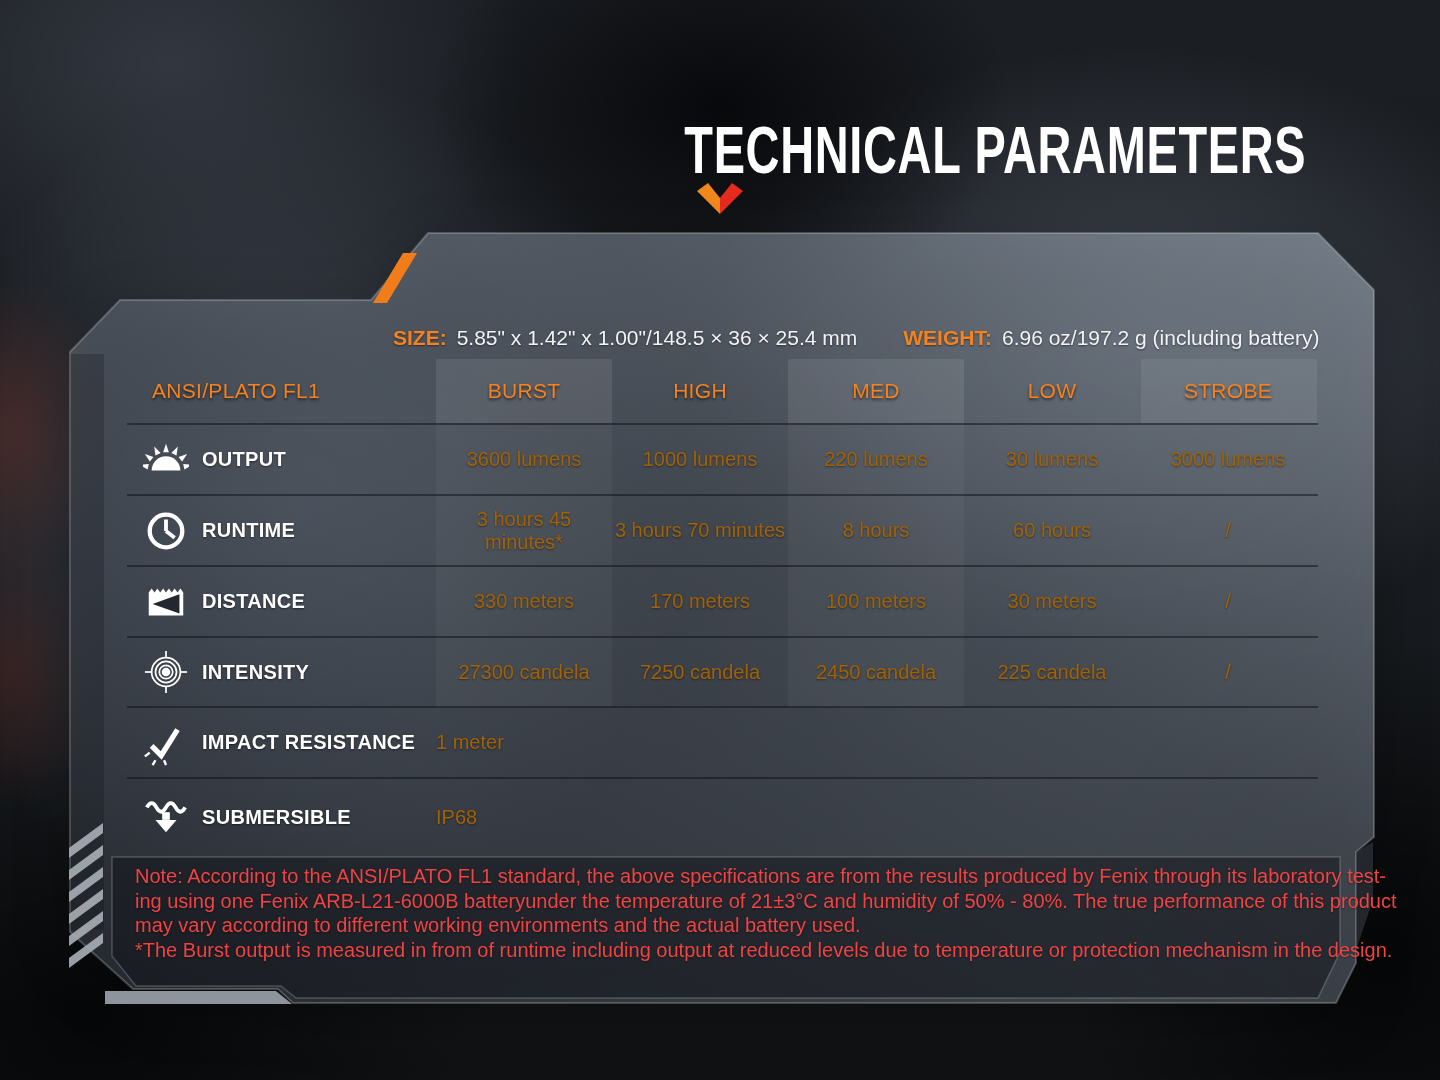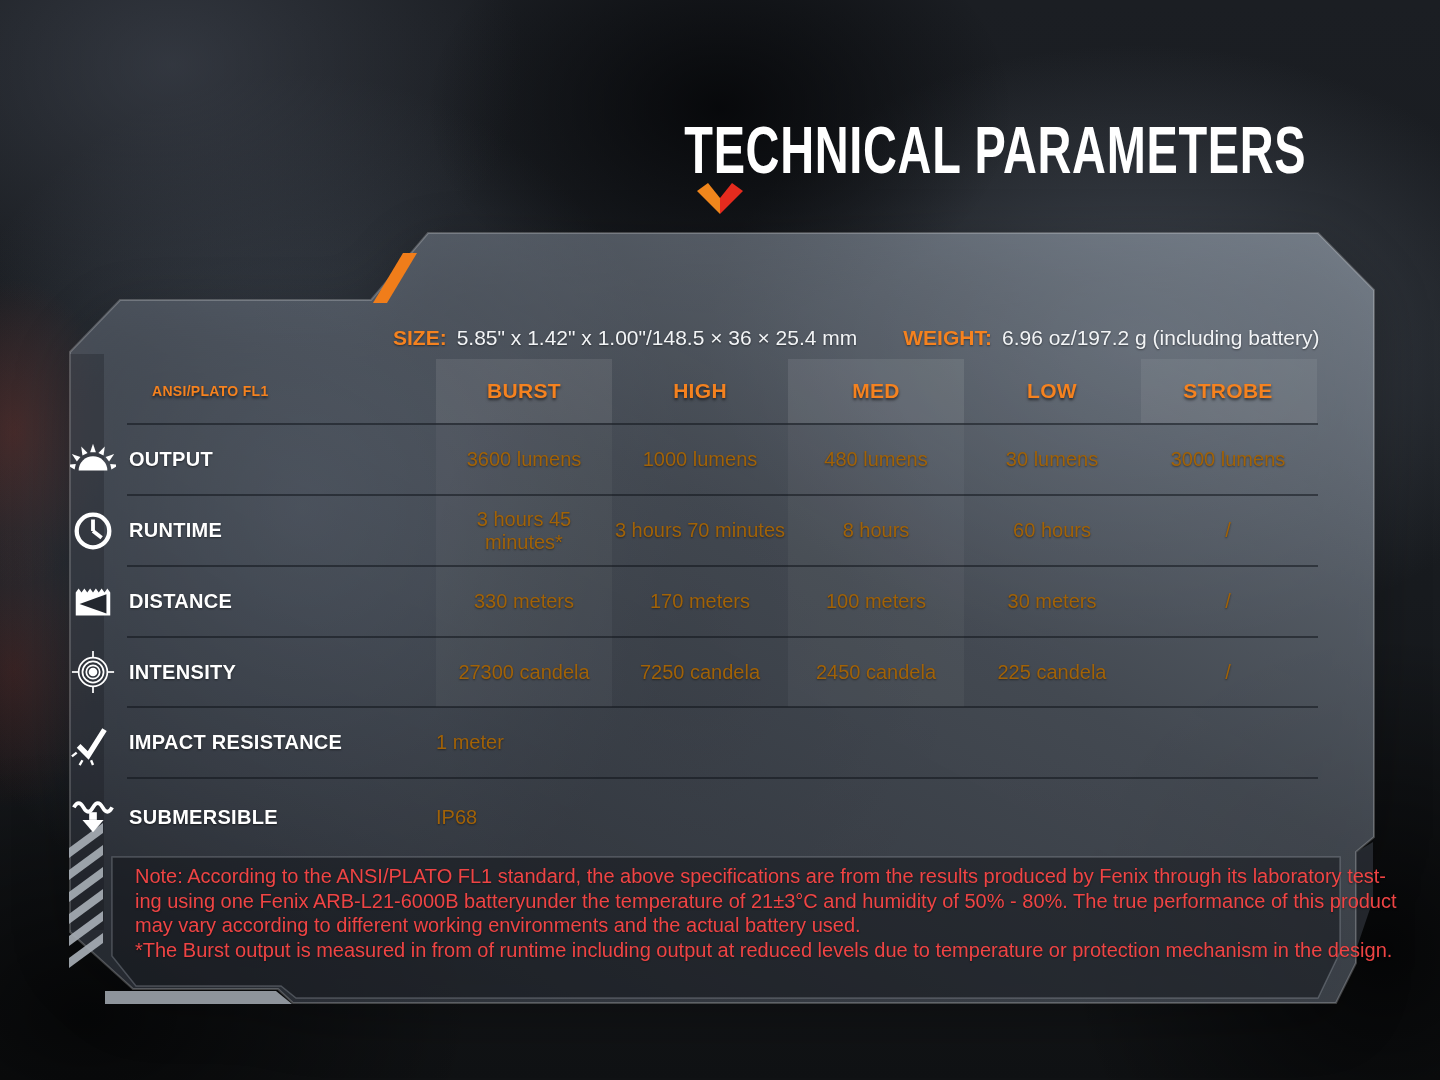--- a/index.html
+++ b/index.html
@@ -21,25 +21,25 @@
   .abs{position:absolute;}
   .chrome{left:0;top:0;}
   .title{left:0;right:0;top:94px;text-align:right;color:#ffffff;font-weight:bold;margin-top:17px;}
   .title-inner{display:inline-block;font-size:67px;letter-spacing:1px;transform:scaleX(.70);white-space:nowrap;}
   .sw-line{left:393px;top:326px;display:flex;align-items:baseline;font-size:21px;color:#f2f4f6;white-space:nowrap;text-shadow:0 1px 2px rgba(0,0,0,.45);}
   .sw-label{color:#F5821F;font-weight:bold;margin-right:10px;}
   .sw-value{margin-right:46px;}
   .table{left:70px;top:358px;width:1247px;}
   .t-row{display:flex;align-items:center;}
   .h66{height:66px}.h71{height:71px}.h70{height:70px}.h78{height:78px}
-  .c-label{width:366px;box-sizing:border-box;display:flex;align-items:center;gap:13px;}
+  .c-label{width:366px;padding-left:73px;box-sizing:border-box;display:flex;align-items:center;gap:13px;}
   .c-val{width:176px;text-align:center;font-size:20px;color:#a16207;text-shadow:0 1px 2px rgba(0,0,0,.45);}
   .merged{width:881px;text-align:left;}
-  .hdr .c-val{color:#F5821F;font-weight:bold;font-size:21px;letter-spacing:.3px;text-shadow:0 2px 3px rgba(0,0,0,.6);}
-  .hdr-label{padding-left:82px;font-size:14px;font-weight:bold;color:#F5821F;letter-spacing:.3px;text-shadow:0 2px 3px rgba(0,0,0,.6);}
+  .hdr .c-val{color:#F5821F;font-weight:normal;font-size:21px;letter-spacing:.3px;text-shadow:0 2px 3px rgba(0,0,0,.6);}
+  .hdr-label{padding-left:82px;font-size:21px;font-weight:normal;color:#F5821F;letter-spacing:.3px;text-shadow:0 2px 3px rgba(0,0,0,.6);}
   .row-label{font-size:20px;font-weight:bold;color:#ffffff;letter-spacing:.3px;text-shadow:0 1px 2px rgba(0,0,0,.5);white-space:nowrap;}
   .icon{display:block;flex:0 0 auto;}
   .note{left:135px;top:864px;font-size:20px;line-height:24.5px;color:#ef4444;text-shadow:0 1px 2px rgba(0,0,0,.4);}
   .note div{white-space:nowrap;}
 </style>
 </head>
 <body>
 
 <svg class="abs chrome" width="1440" height="1080" viewBox="0 0 1440 1080">
   <defs>
@@ -130,21 +130,21 @@
             <polygon points="-3,-19 3,-19 0,-28" transform="rotate(-26)"></polygon>
             <polygon points="-3,-19 3,-19 0,-28" transform="rotate(-52)"></polygon>
             <polygon points="-3,-19 3,-19 0,-28" transform="rotate(-78)"></polygon>
           </g>
         </g>
       </svg>
       <span class="row-label">OUTPUT</span>
     </div>
     <div class="c-val">3600 lumens</div>
     <div class="c-val">1000 lumens</div>
-    <div class="c-val">480 lumens</div>
+    <div class="c-val">220 lumens</div>
     <div class="c-val">30 lumens</div>
     <div class="c-val">3000 lumens</div>
   </div>
 
   <div class="t-row h71">
     <div class="c-label">
       <svg class="icon" width="46" height="46" viewBox="0 0 48 48">
         <circle cx="24" cy="24" r="17" fill="none" stroke="#ffffff" stroke-width="4.5"></circle>
         <line x1="24" y1="24" x2="24" y2="12" stroke="#ffffff" stroke-width="4"></line>
         <line x1="24" y1="24" x2="33" y2="31" stroke="#ffffff" stroke-width="4"></line>

